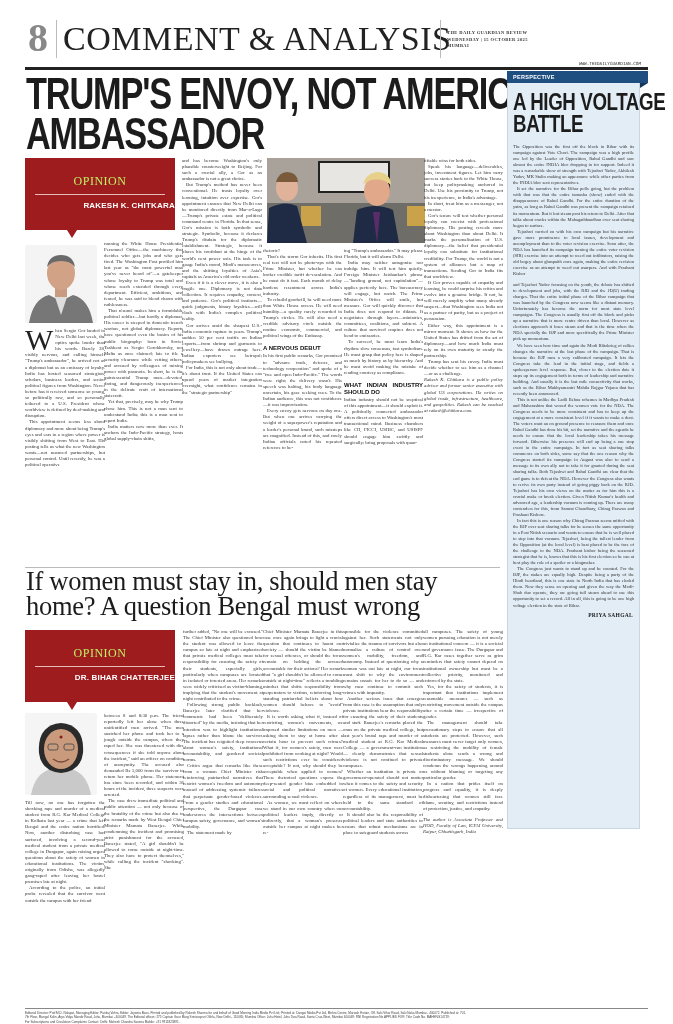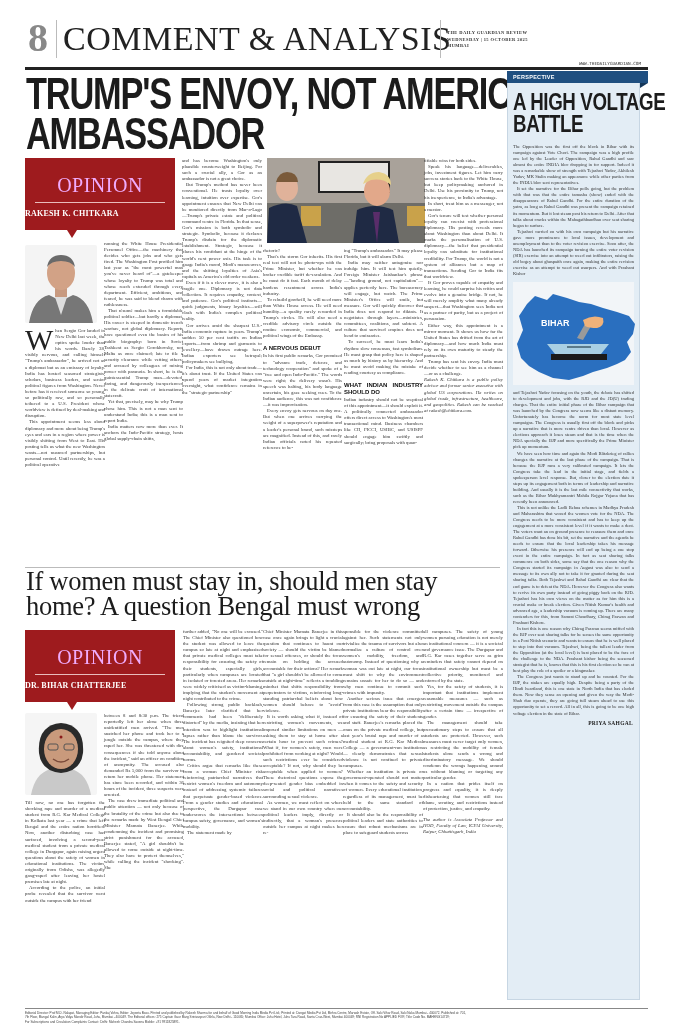--- a/index.html
+++ b/index.html
@@ -13,30 +13,30 @@
 .masthead-info{left:447px;top:30px;font-family:"Liberation Serif",serif;font-size:4.5px;font-weight:bold;letter-spacing:0.4px;line-height:6.5px;color:#333;text-transform:uppercase}
 .masthead-url{right:32px;top:61px;font-family:"DejaVu Sans Mono",monospace;font-size:4.3px;color:#333}
 .rule-top{left:25px;top:67px;width:623px;height:3px;background:#222}
 .headline1{left:26px;top:74px;width:475px;font-family:"Liberation Sans",sans-serif;font-weight:bold;font-size:44px;line-height:40px;letter-spacing:-1.5px;color:#1c1c1c;transform:scaleX(0.78);transform-origin:left top;white-space:nowrap}
 .col{font-family:"Liberation Serif",serif;font-size:4.8px;line-height:6.1px;text-align:justify;color:#333}
 .col p{text-indent:4px}
 .col p.noind{text-indent:0}
 .col h4{font-family:"Liberation Sans",sans-serif;font-size:6px;font-weight:bold;line-height:7px;margin:6px 0 1px;color:#111;text-indent:0}
 .col i{font-style:italic}
 .opinion-box{background:#9e1b1e;color:#fff}
-.opinion-box .op{font-family:"Liberation Serif",serif;font-size:20px;text-align:center;letter-spacing:0.5px;color:#f0abfc}
+.opinion-box .op{font-family:"Liberation Serif",serif;font-size:12px;text-align:center;letter-spacing:0.5px;color:#bef264}
 .opinion-box .line{height:1px;background:#e9bcbc;margin:0 10px}
-.opinion-box .author{font-family:Liberation Serif, serif;font-weight:bold;font-size:8px;text-align:left;letter-spacing:0.2px}
+.opinion-box .author{font-family:Liberation Sans, sans-serif;font-weight:bold;font-size:8px;text-align:right;letter-spacing:0.2px}
 .bubble-tail{width:0;height:0;border-left:5px solid transparent;border-right:5px solid transparent;border-top:8px solid #9e1b1e}
 .avatar{background:#eee;border-radius:2px;overflow:hidden}
 .dropcap{float:left;font-family:"Liberation Serif",serif;font-size:30px;line-height:22px;margin:1px 2px 0 0;color:#222}
 .photo{background:#4a4a4a;overflow:hidden}
 .persp-tab{left:507px;top:71px;width:141px;height:12px;background:#1f4f80;color:#fff;font-family:"Liberation Sans",sans-serif;font-size:5.5px;font-weight:bold;padding:3px 6px;letter-spacing:0.3px}
 .persp-corner{left:640px;top:83px;width:0;height:0;border-top:5px solid #143659;border-right:8px solid transparent}
-.persp-box{left:507px;top:83px;width:133px;height:917px;background:#e3edf5;border:1px solid #c7d6e3;border-top:none}
+.persp-box{left:507px;top:83px;width:133px;height:746px;background:#e3edf5;border:1px solid #c7d6e3;border-top:none}
 .persp-title{font-family:"Liberation Sans",sans-serif;font-weight:bold;font-size:24px;line-height:22px;color:#1c1c1c;transform:scaleX(0.78);transform-origin:left top;white-space:nowrap;letter-spacing:-0.5px}
 .persp-text{font-family:"Liberation Serif",serif;font-size:4.55px;line-height:6.05px;text-align:justify;color:#333}
 .persp-text p{text-indent:4px}
 .bihar-img{background:#f2f5f8}
 .rule-mid{left:25px;top:567px;width:475px;height:1px;background:#bbb}
 .headline2{left:26px;top:569px;width:480px;font-family:"Liberation Serif",serif;font-size:26.5px;line-height:24.5px;color:#1c1c1c;letter-spacing:-0.3px}
 .rule-bottom{left:25px;top:1008px;width:623px;height:1px;background:#888}
 .footer{left:25px;top:1011px;width:630px;font-family:"Liberation Sans",sans-serif;font-size:3.1px;line-height:4.3px;color:#444}
 .sig{font-family:"Liberation Serif",serif;font-weight:bold;font-size:5.5px;text-align:right;letter-spacing:0.3px}
 </style>
@@ -148,31 +148,20 @@
 <div class="abs persp-box">
   <div class="persp-title" style="margin:8px 0 0 5px">
     <div>A HIGH VOLTAGE</div>
     <div>BATTLE</div>
   </div>
   <div class="persp-text" style="margin:9px 5px 0 5px">
     <p style="text-indent:0">The Opposition was the first off the block in Bihar with its campaign against Vote Chori. The campaign was a high profile one led by the Leader of Opposition, Rahul Gandhi and saw almost the entire INDIA bloc dropping in for support. Indeed it was a remarkable show of strength with Tejashwi Yadav, Akhilesh Yadav, MK Stalin making an appearance while other parties from the INDIA bloc sent representatives.</p>
     <p>It set the narrative for the Bihar polls going, but the problem with that was that the entire tamasha (show) ended with the disappearance of Rahul Gandhi. For the entire duration of the yatra, as long as Rahul Gandhi was present the campaign retained its momentum. But it lost steam post his return to Delhi. After that talks about cracks within the Mahagathbandhan over seat sharing began to surface.</p>
     <p>Tejashwi carried on with his own campaign but his narrative gave more prominence to local issues, development and unemployment than to the voter revision exercise. Soon after, the NDA has launched its campaign turning the entire voter revision (SIR) exercise into an attempt to weed out infiltrators, raising the old bogey about ghuspaith once again, making the entire revision exercise as an attempt to weed out usurpers. And with Prashant Kishor</p>
   </div>
-  <div class="bihar-img" style="margin:5px 5px 0 5px;height:103px;position:relative">
-    <svg width="123" height="103" viewBox="0 0 123 103">
-      <path d="M4 62 L10 48 L6 34 L14 22 L22 14 L34 18 L40 12 L54 16 L66 20 L78 22 L90 26 L104 30 L116 34 L122 42 L120 52 L114 60 L118 70 L112 78 L104 82 L94 86 L80 90 L70 94 L56 98 L40 96 L26 90 L16 84 L8 76 Z" fill="#2a6fbf"></path>
-      <text x="28" y="44" font-family="Liberation Sans, sans-serif" font-weight="bold" font-size="9" fill="#fff">BIHAR</text>
-      <path d="M64 56 L72 42 L78 44 L70 58 Z" fill="#9a9a9a"></path>
-      <path d="M70 38 Q80 32 90 36 Q92 44 84 46 Q76 46 72 44 Z" fill="#f0b27a"></path>
-      <path d="M34 62 L96 62 L88 72 L42 72 Z" fill="#a8cfe3"></path>
-      <rect x="38" y="72" width="56" height="6" fill="#1a1a1a"></rect>
-      <rect x="54" y="64" width="24" height="2" fill="#5a7a8a"></rect>
-    </svg>
-  </div>
   <div class="persp-text" style="margin:5px 5px 0 5px">
     <p style="text-indent:0">and Tejashwi Yadav focusing on the youth, the debate has shifted to development and jobs, with the RJD and the JD(U) trading charges. That the entire initial phase of the Bihar campaign that was launched by the Congress now seems like a distant memory. Unfortunately has become the norm for most state level campaigns. The Congress is usually first off the block and picks up a narrative that is more centre driven than local. However as elections approach it loses steam and that is the time when the NDA specially the BJP and more specifically the Prime Minister pick up momentum.</p>
     <p>We have seen how time and again the Modi Blitzkrieg of rallies changes the narrative at the last phase of the campaign. That is because the BJP runs a very calibrated campaign. It lets the Congress take the lead in the initial stage, and fields a spokesperson level response. But, closer to the election date it steps up its engagement both in terms of leadership and narrative building. And usually it is the last mile connectivity that works, such as the Bihar Mukhyamantri Mahila Rojgar Yojana that has recently been announced.</p>
     <p>This is not unlike the Ladli Behna schemes in Madhya Pradesh and Maharashtra that wooed the women vote for the NDA. The Congress needs to be more consistent and has to keep up the engagement at a more consistent level if it wants to make a dent. The voters want an on ground presence to reassure them and once Rahul Gandhi has done his bit, set the narrative and the agenda he needs to ensure that the local leadership takes his message forward. Otherwise his presence will end up being a one stop event in the entire campaign. In fact as seat sharing talks commence on both sides, some say that the one reason why the Congress started its campaign in August was also to send a message to its own ally not to take it for granted during the seat sharing talks. Both Tejashwi and Rahul Gandhi are clear that the end game is to defeat the NDA. However the Congress also wants to revive its own party instead of going piggy back on the RJD. Tejashwi has his own views on the matter as for him this is a crucial make or break election. Given Nitish Kumar's health and advanced age, a leadership vacuum is coming up. There are many contenders for this, from Samrat Choudhary, Chirag Paswan and Prashant Kishore.</p>
     <p>In fact this is one reason why Chirag Paswan seems miffed with the BJP over seat sharing talks for he senses the same opportunity in a Post Nitish scenario and wants to ensure that he is well placed to step into that vacuum. Tejashwi, being the tallest leader from the Opposition (at the local level) is best placed to be the face of the challenge to the NDA. Prashant kishor being the seasoned strategist that he is, knows that this is his first election so he can at best play the role of a spoiler or a kingmaker.</p>
     <p>The Congress just wants to stand up and be counted. For the BJP, the stakes are equally high. Despite being a party of the Hindi heartland, this is one state in North India that has eluded them. Now they sense an opening and given the way the Modi-Shah duo operate, they are going full steam ahead to use this opportunity to set a record. All in all, this is going to be one high voltage election in the state of Bihar.</p>
   </div>
   <div class="sig" style="margin:3px 6px 0 5px">PRIYA SAHGAL</div>
 </div>
 

